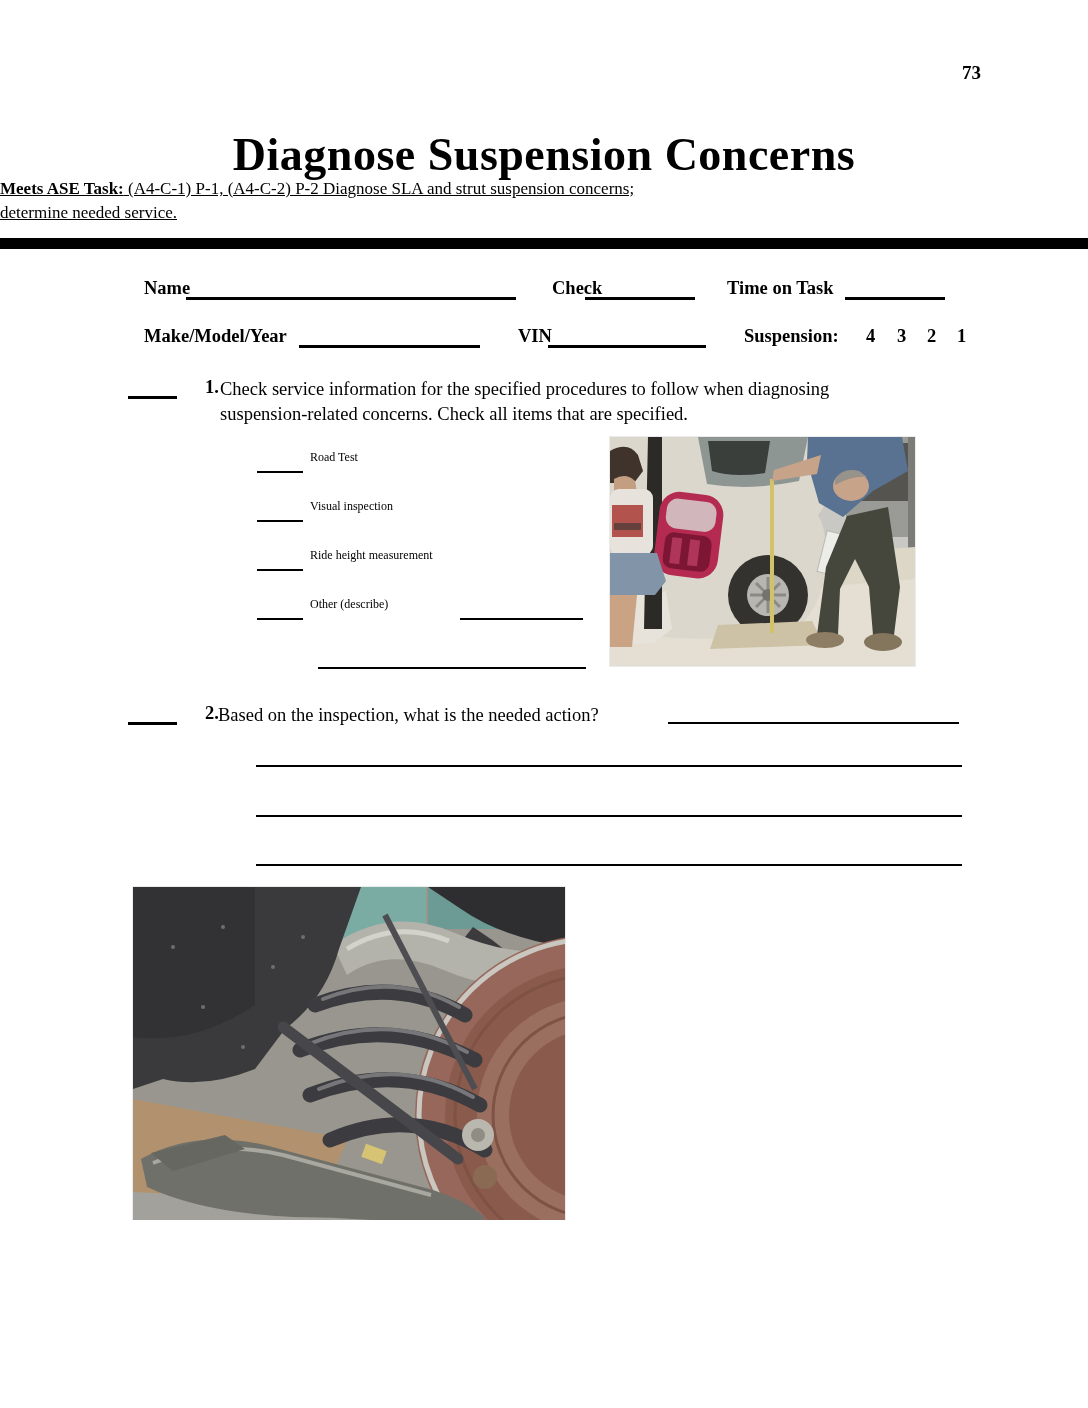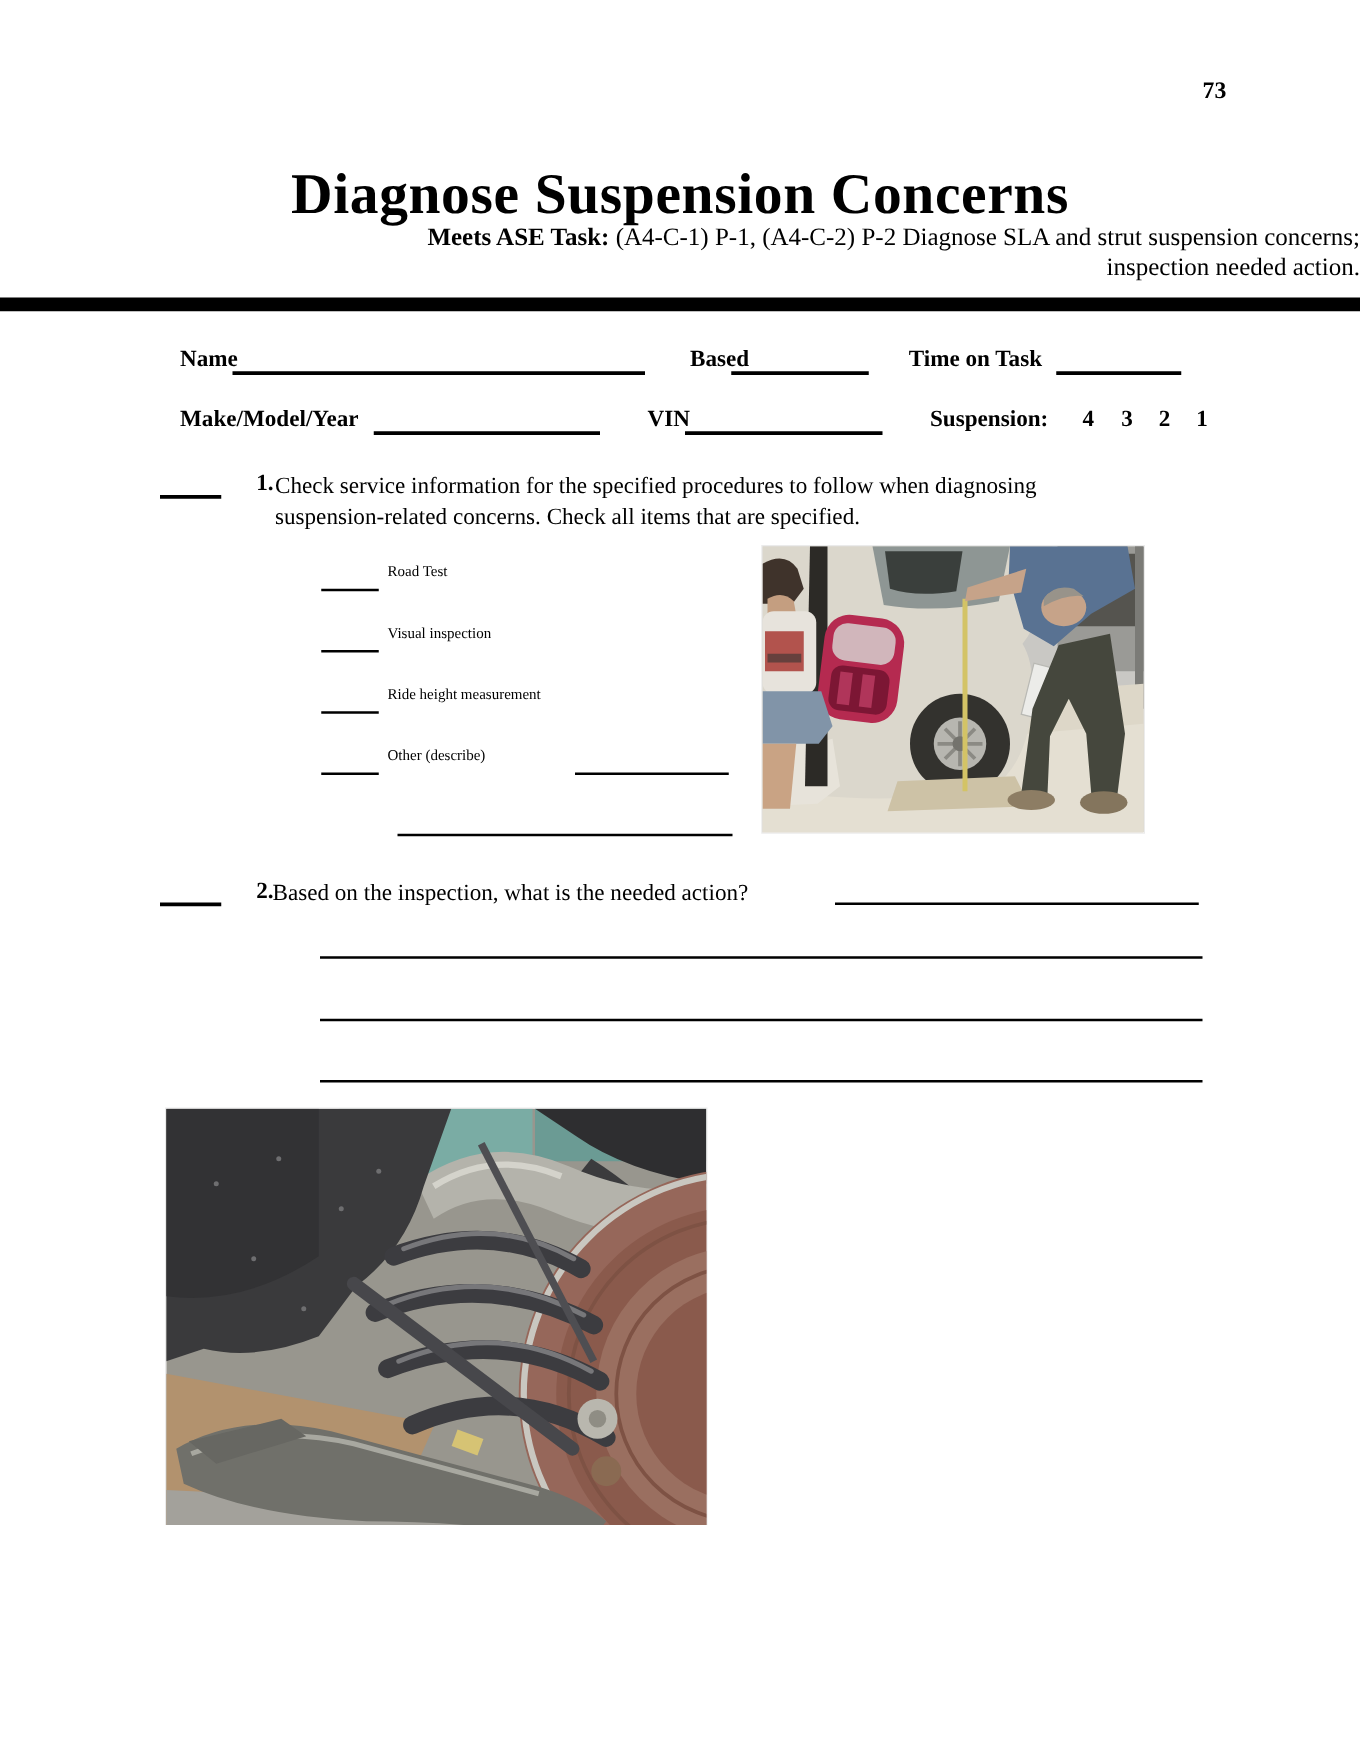--- a/index.html
+++ b/index.html
@@ -11,21 +11,21 @@
     color:#000;
     overflow:hidden;
   }
   .abs{position:absolute;}
   .b{font-weight:bold;}
   .pageno{font-size:19px;font-weight:bold;}
   .title{
     left:0;right:0;top:128px;text-align:center;
     font-size:46px;font-weight:bold;letter-spacing:0.5px;
   }
-  .aseline{left:0;right:0;text-align:right;font-size:20px;white-space:nowrap;}
+  .aseline{left:0;right:0;text-align:left;font-size:17px;white-space:nowrap;text-decoration:underline;}
   .rule{left:0;top:238px;width:1088px;height:11px;background:#000;}
   .lbl{font-size:18.5px;font-weight:bold;white-space:nowrap;margin-left:16px;}
   .txt{font-size:12px;white-space:nowrap;}
   .ul{border-top:3px solid #000;height:0;}
   .ul2{border-top:2px solid #000;height:0;}
   .ulthin{border-top:2px solid #000;height:0;}
   .qtext{font-size:18.5px;line-height:24.5px;white-space:nowrap;}
   .photo{box-shadow:0 0 0 1px rgba(0,0,0,0.08);}
   .photo svg{display:block;width:100%;height:100%;}
 </style>
@@ -36,27 +36,27 @@
 
   <div class="abs pageno" style="left:962px;top:62px;">73</div>
 
   <div class="abs title">Diagnose Suspension Concerns</div>
 
   <div class="abs aseline" style="top:179px;">
     <span class="b">Meets ASE Task:</span>
     <span> </span>
     <span>(A4-C-1) P-1, (A4-C-2) P-2   Diagnose SLA and strut suspension concerns;</span>
   </div>
-  <div class="abs aseline" style="top:203px;">inspection needed action.</div>
+  <div class="abs aseline" style="top:203px;">determine needed service.</div>
 
   <div class="abs rule"></div>
 
   <div class="abs lbl" style="left:128px;top:278px;">Name</div>
   <div class="abs ul" style="left:186px;top:297px;width:330px;"></div>
-  <div class="abs lbl" style="left:536px;top:278px;">Based</div>
+  <div class="abs lbl" style="left:536px;top:278px;">Check</div>
   <div class="abs ul" style="left:585px;top:297px;width:110px;"></div>
   <div class="abs lbl" style="left:711px;top:278px;">Time on Task</div>
   <div class="abs ul" style="left:845px;top:297px;width:100px;"></div>
 
   <div class="abs lbl" style="left:128px;top:326px;">Make/Model/Year</div>
   <div class="abs ul" style="left:299px;top:345px;width:181px;"></div>
   <div class="abs lbl" style="left:502px;top:326px;">VIN</div>
   <div class="abs ul" style="left:548px;top:345px;width:158px;"></div>
   <div class="abs lbl" style="left:728px;top:326px;">Suspension:</div>
   <div class="abs lbl" style="left:850px;top:326px;">4</div>

